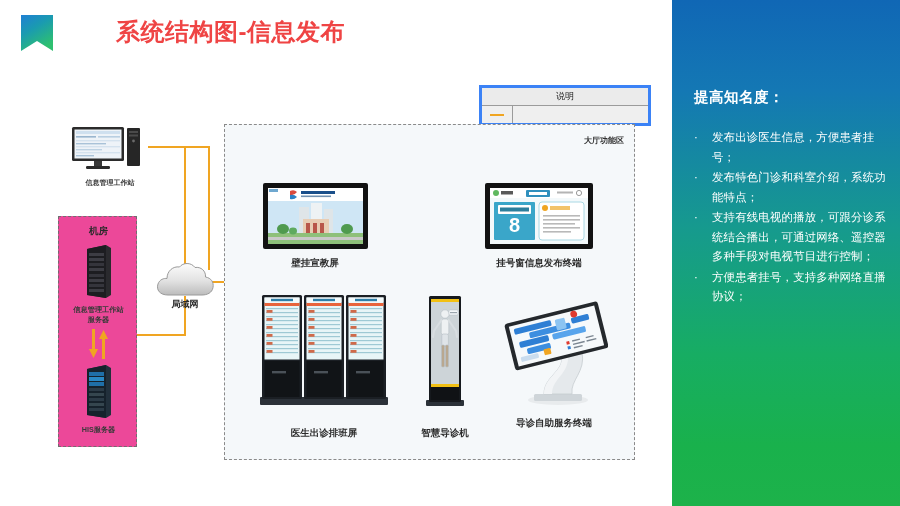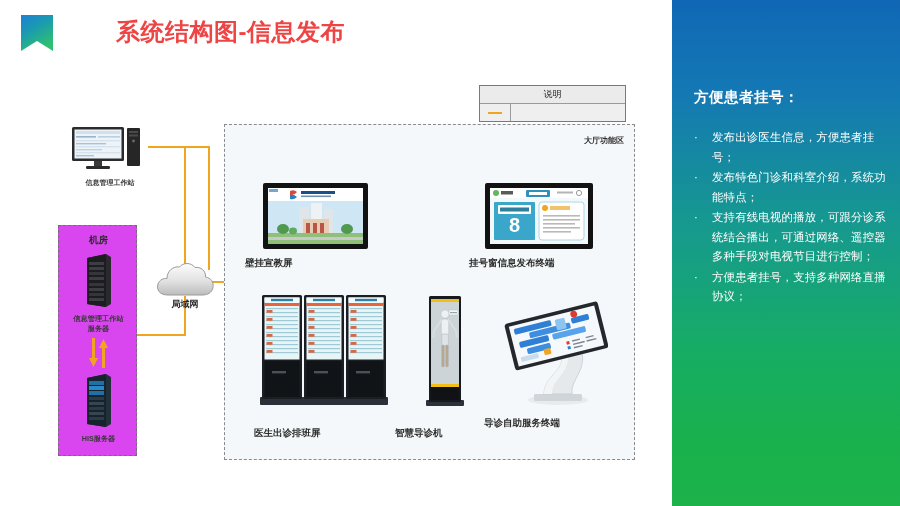--- a/index.html
+++ b/index.html
@@ -80,22 +80,22 @@
     position: absolute;
     left: 4px; top: 0;
     font-size: 11.4px;
     line-height: 19.5px;
   }
 
   
   #legend {
     position: absolute;
     left: 479px; top: 85px;
-    width: 147px;
-    border: 1px solid #3b82f6;
+    width: 172px;
+    border: 3px solid #3b82f6;
     background: #0369a1;
     box-sizing: border-box;
   }
   #legend-header {
     height: 17px;
     line-height: 17px;
     text-align: center;
     font-size: 9px;
     color: #1a1a1a;
     border-bottom: 1px solid #9b9b9b;
@@ -121,24 +121,24 @@
     flex: 1;
     line-height: 17px;
     text-align: center;
     font-size: 9px;
     color: #1a1a1a;
   }
 
   
   #server-room {
     position: absolute;
-    left: 58px; top: 225px;
+    left: 58px; top: 216px;
     width: 79px; height: 231px;
     border: 1.5px dashed #6f6f6f;
-    background: #d946ef;
+    background: #ec4899;
     box-sizing: border-box;
   }
   #server-room-title {
     position: absolute;
     left: 0; top: 8px;
     width: 79px;
     text-align: center;
     font-size: 9.5px;
     font-weight: bold;
     color: #2a2a2a;
@@ -200,20 +200,21 @@
   #lobby-title {
     position: absolute;
     right: 10px; top: 10px;
     font-size: 8px;
     font-weight: bold;
     color: #2f2f2f;
   }
 
   .device-label {
     position: absolute;
+    text-align: center;
     font-size: 9.5px;
     font-weight: bold;
     color: #2b2b2b;
     white-space: nowrap;
   }
 
   
   .link {
     position: absolute;
     background: #f0a522;
@@ -559,21 +560,21 @@
         <rect x="84" y="47.5" width="10" height="1.4"></rect>
     </g>
     <rect x="64" y="44" width="3" height="3" fill="#e03a2f"></rect>
     <rect x="64" y="49" width="3" height="3" fill="#2f7fd4"></rect>
   </g>
 </svg>
 <div class="device-label" style="left:484px; top:417px; width:140px;">导诊自助服务终端</div>
 
 <div id="feature-panel">
   <div id="feature-panel-inner">
-    <div id="feature-title">方便患者挂号：</div>
+    <div id="feature-title">提高知名度：</div>
     <ul id="feature-list">
       <li>
         <span class="dot">·</span>
         <span>发布出诊医生信息，方便患者挂号；</span>
       </li>
       <li>
         <span class="dot">·</span>
         <span>发布特色门诊和科室介绍，系统功能特点；</span>
       </li>
       <li>

